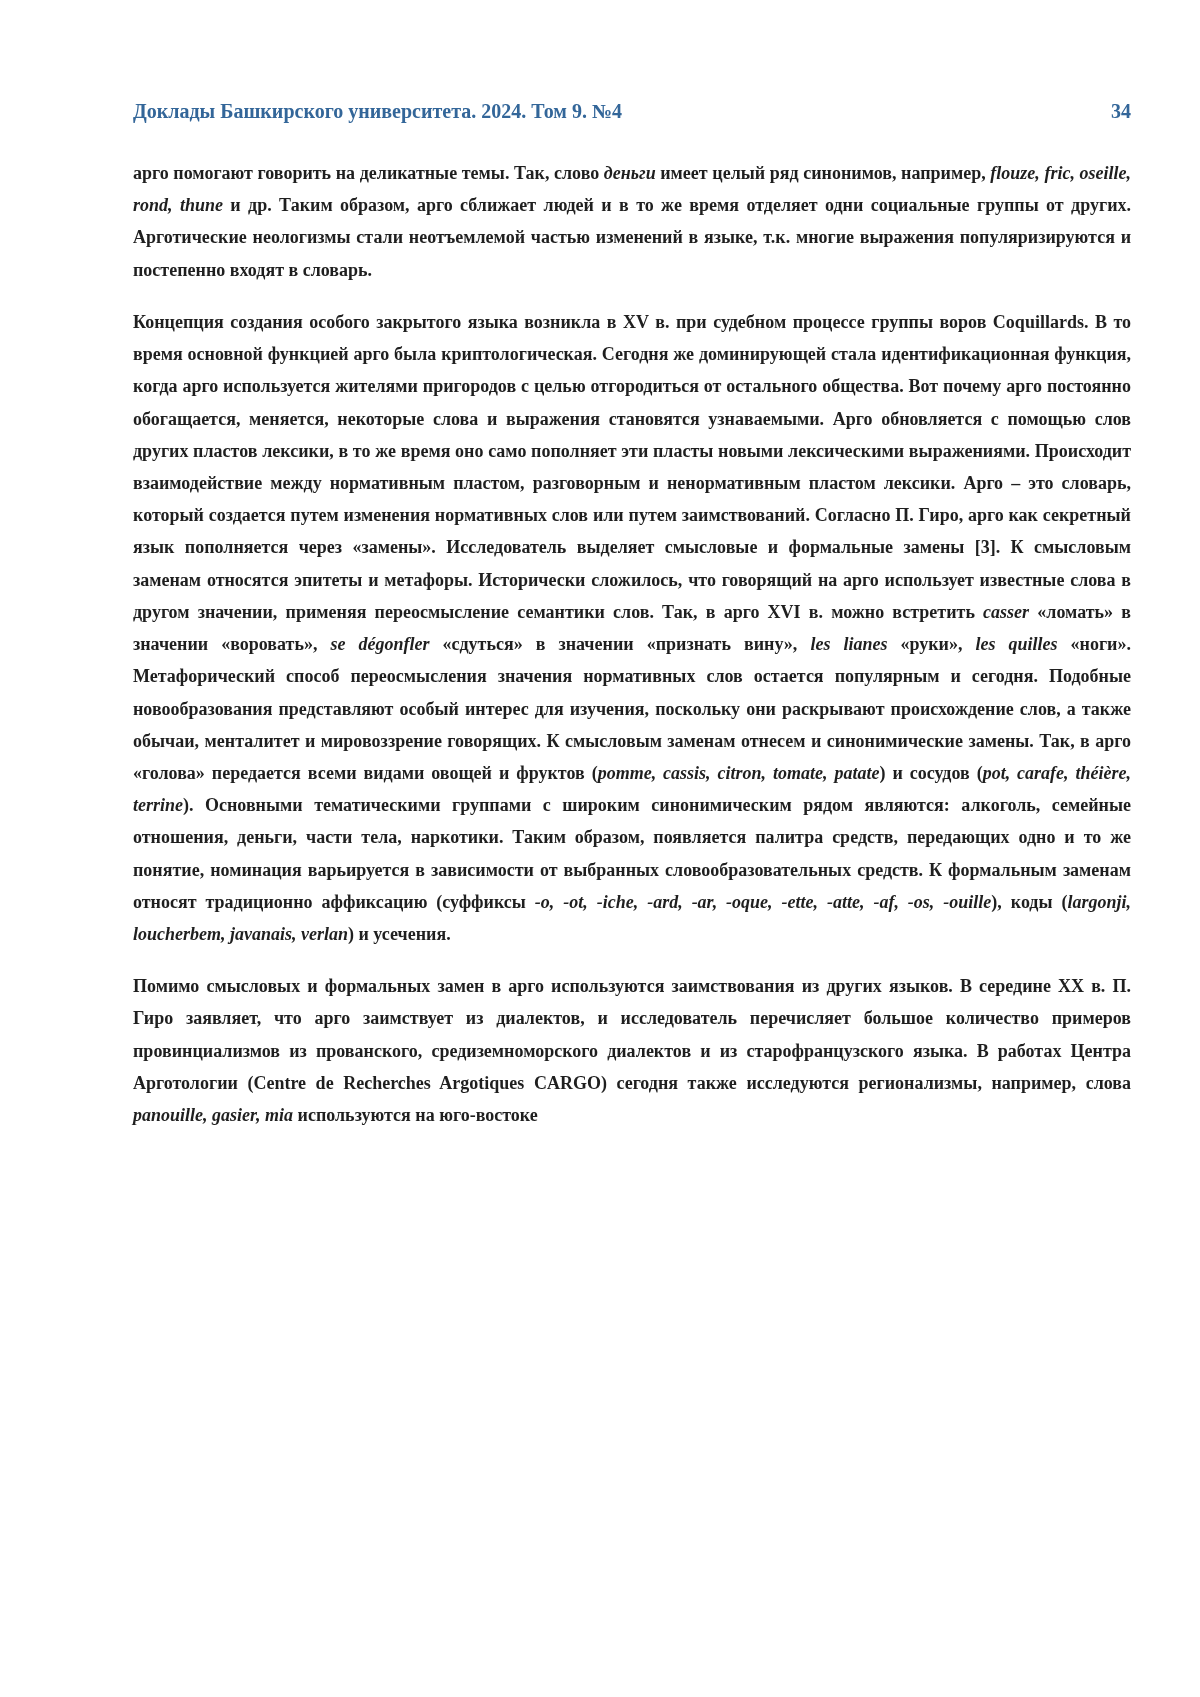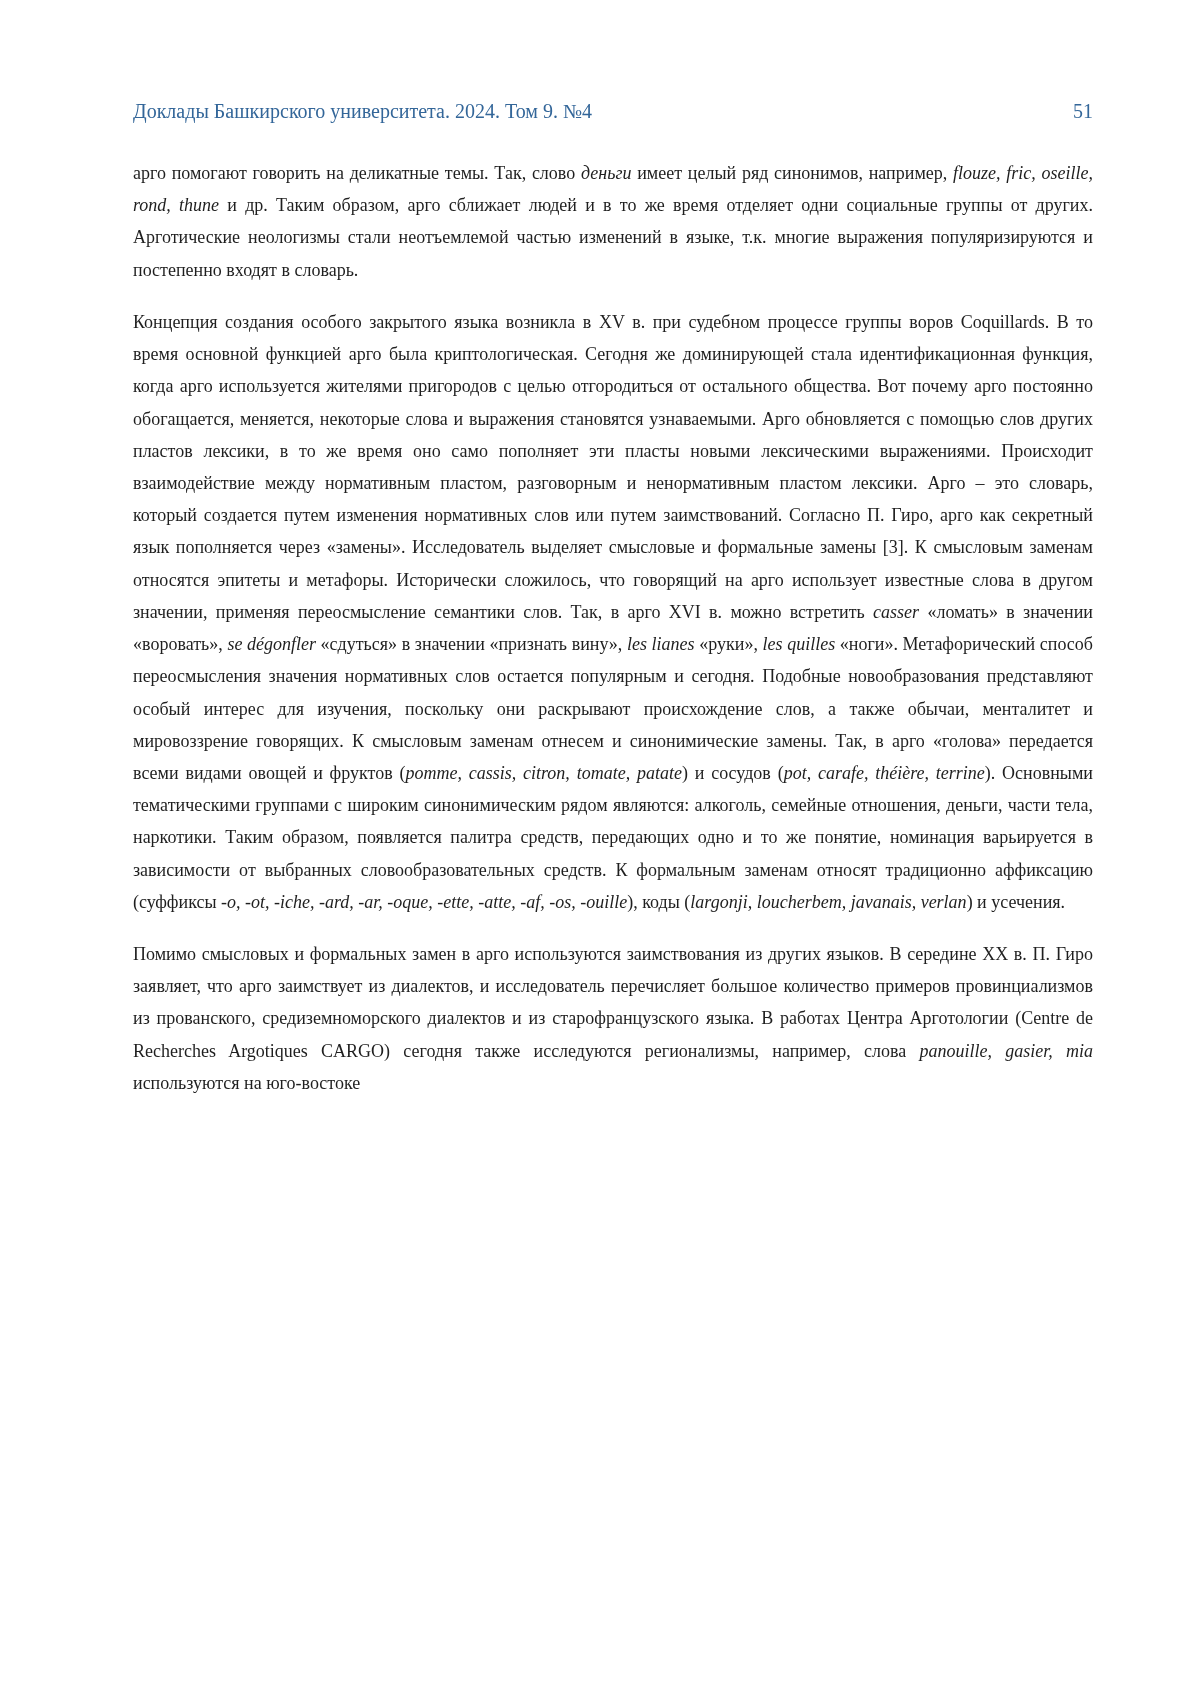--- a/index.html
+++ b/index.html
@@ -9,22 +9,23 @@
   body {
     width: 1200px;
     min-height: 1697px;
     background: var(--page-bg, #ffffff);
     font-family: "Liberation Serif", "DejaVu Serif", serif;
   }
   .page {
     box-sizing: border-box;
     width: 1200px;
     min-height: 1697px;
-    padding: 100px 107px 60px 133px;
+    padding: 100px 69px 60px 133px;
     background: var(--page-bg, #ffffff);
+    font-weight: bold;
   }
   .running-header {
     display: flex;
     justify-content: space-between;
     align-items: baseline;
     font-size: 20px;
     color: var(--header-color, #336699);
     margin-bottom: 34px;
   }
   .running-header .journal-line {
@@ -49,21 +50,21 @@
     font-style: italic;
   }
 </style>
 </head>
 <body>
 
 <div class="page">
 
   <div class="running-header">
     <span class="journal-line">Доклады Башкирского университета. 2024. Том 9. №4</span>
-    <span class="page-number">51</span>
+    <span class="page-number">34</span>
   </div>
 
   <div class="body-text">
     <p><span>арго помогают говорить на деликатные темы. Так, слово </span><em>деньги</em><span> имеет целый ряд синонимов, например, </span><em>flouze, fric, oseille, rond, thune</em><span> и др. Таким образом, арго сближает людей и в то же время отделяет одни социальные группы от других. Арготические неологизмы стали неотъемлемой частью изменений в языке, т.к. многие выражения популяризируются и постепенно входят в словарь.</span></p>
     <p><span>Концепция создания особого закрытого языка возникла в XV в. при судебном процессе группы воров Coquillards. В то время основной функцией арго была криптологическая. Сегодня же доминирующей стала идентификационная функция, когда арго используется жителями пригородов с целью отгородиться от остального общества. Вот почему арго постоянно обогащается, меняется, некоторые слова и выражения становятся узнаваемыми. Арго обновляется с помощью слов других пластов лексики, в то же время оно само пополняет эти пласты новыми лексическими выражениями. Происходит взаимодействие между нормативным пластом, разговорным и ненормативным пластом лексики. Арго – это словарь, который создается путем изменения нормативных слов или путем заимствований. Согласно П. Гиро, арго как секретный язык пополняется через «замены». Исследователь выделяет смысловые и формальные замены [3]. К смысловым заменам относятся эпитеты и метафоры. Исторически сложилось, что говорящий на арго использует известные слова в другом значении, применяя переосмысление семантики слов. Так, в арго XVI в. можно встретить </span><em>casser</em><span> «ломать» в значении «воровать», </span><em>se dégonfler</em><span> «сдуться» в значении «признать вину», </span><em>les lianes</em><span> «руки», </span><em>les quilles</em><span> «ноги». Метафорический способ переосмысления значения нормативных слов остается популярным и сегодня. Подобные новообразования представляют особый интерес для изучения, поскольку они раскрывают происхождение слов, а также обычаи, менталитет и мировоззрение говорящих. К смысловым заменам отнесем и синонимические замены. Так, в арго «голова» передается всеми видами овощей и фруктов (</span><em>pomme, cassis, citron, tomate, patate</em><span>) и сосудов (</span><em>pot, carafe, théière, terrine</em><span>). Основными тематическими группами с широким синонимическим рядом являются: алкоголь, семейные отношения, деньги, части тела, наркотики. Таким образом, появляется палитра средств, передающих одно и то же понятие, номинация варьируется в зависимости от выбранных словообразовательных средств. К формальным заменам относят традиционно аффиксацию (суффиксы </span><em>-o, -ot, -iche, -ard, -ar, -oque, -ette, -atte, -af, -os, -ouille</em><span>), коды (</span><em>largonji, loucherbem, javanais, verlan</em><span>) и усечения.</span></p>
     <p><span>Помимо смысловых и формальных замен в арго используются заимствования из других языков. В середине XX в. П. Гиро заявляет, что арго заимствует из диалектов, и исследователь перечисляет большое количество примеров провинциализмов из прованского, средиземноморского диалектов и из старофранцузского языка. В работах Центра Арготологии (Centre de Recherches Argotiques CARGO) сегодня также исследуются регионализмы, например, слова </span><em>panouille, gasier, mia</em><span> используются на юго-востоке</span></p>
   </div>
 
 </div>
 

